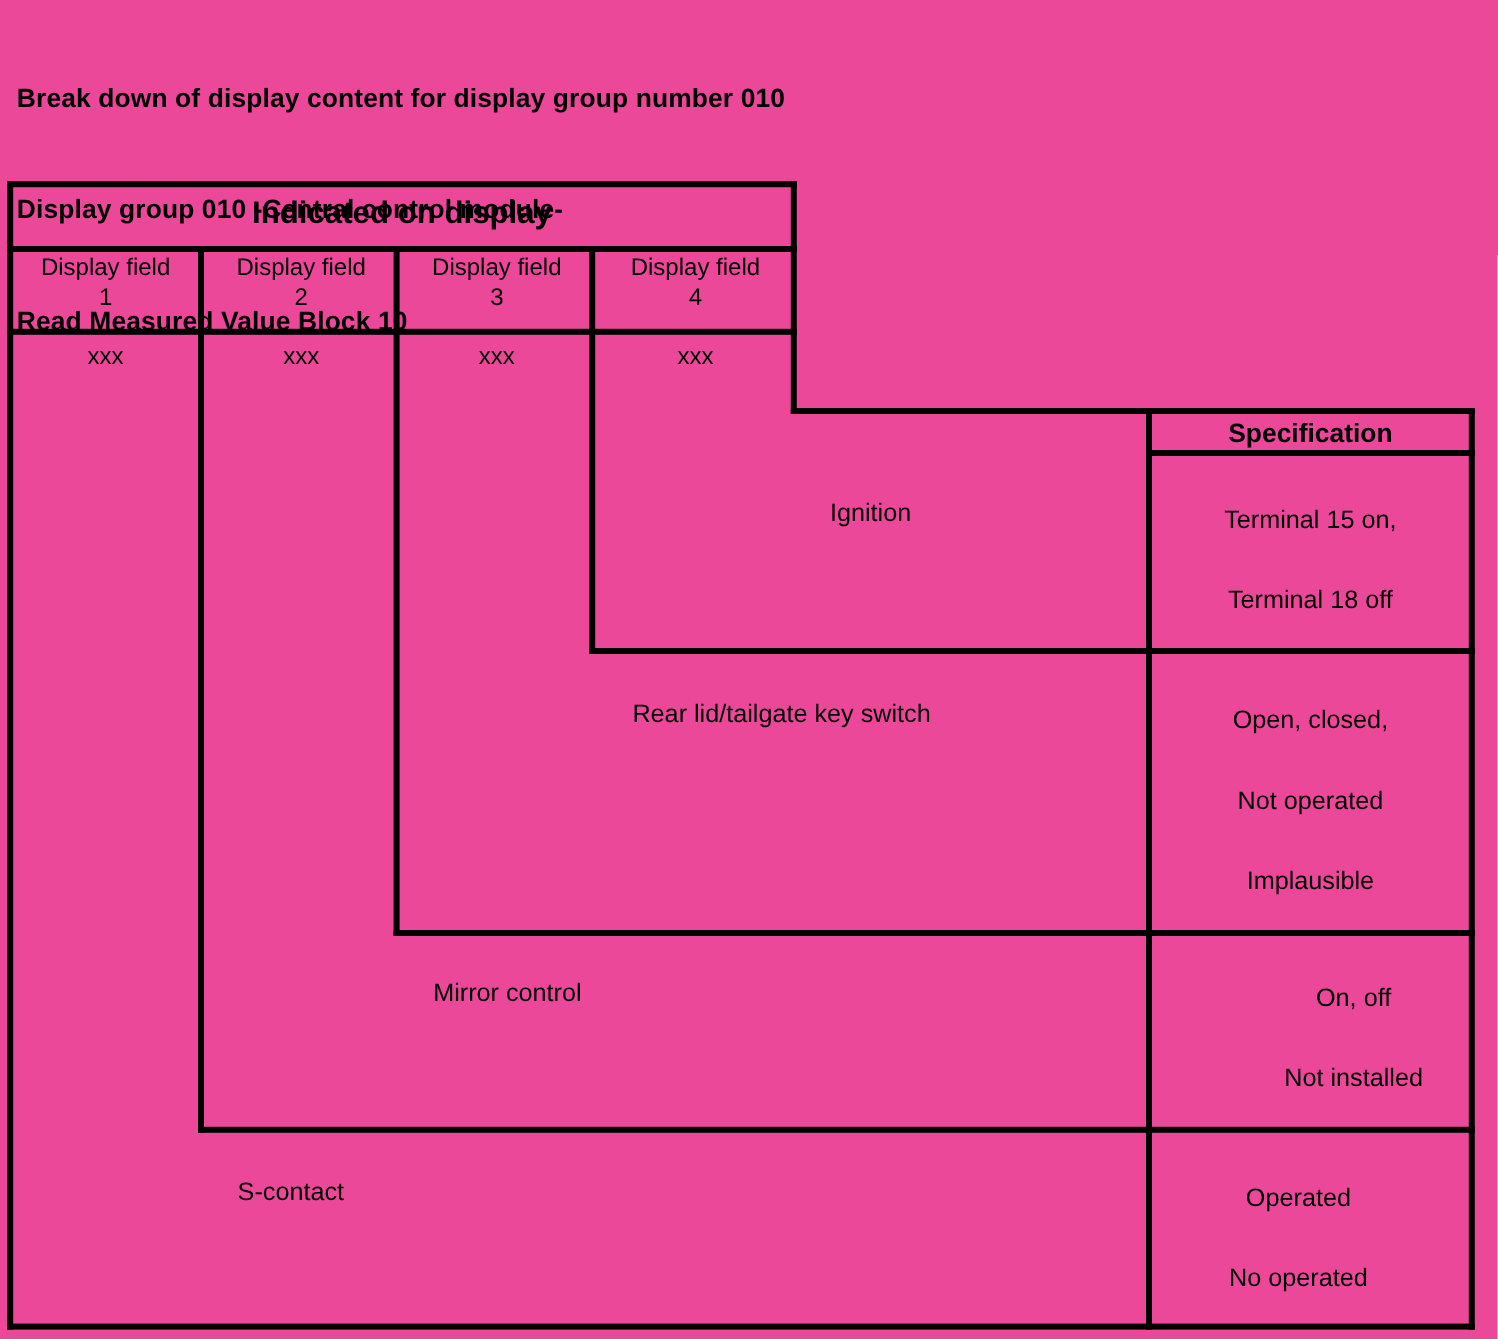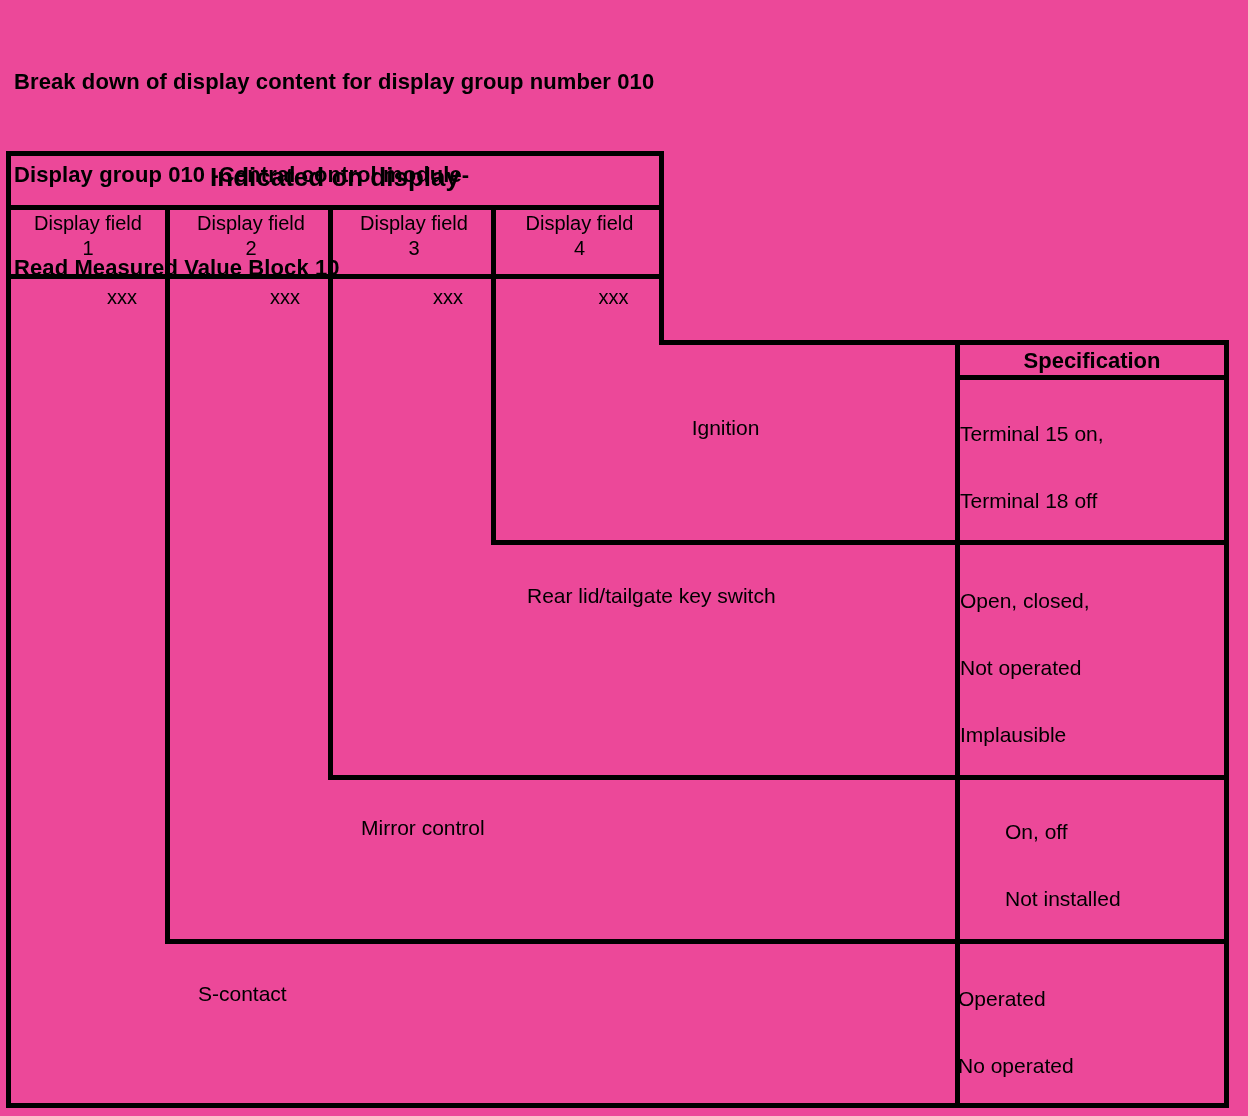--- a/index.html
+++ b/index.html
@@ -65,25 +65,25 @@
     text-align: center;
   }
   .field-head {
     font-size: 20px;
     line-height: 25px;
     text-align: center;
   }
   .xxx {
     font-size: 20px;
     text-align: center;
-    padding-left: 34px;
   }
   .spec-val {
     font-size: 21px;
     line-height: 67px;
+    text-align: center;
   }
   .row-label {
     font-size: 21px;
     line-height: 32px;
   }
 </style>
 </head>
 <body>
 
 <div id="page">

